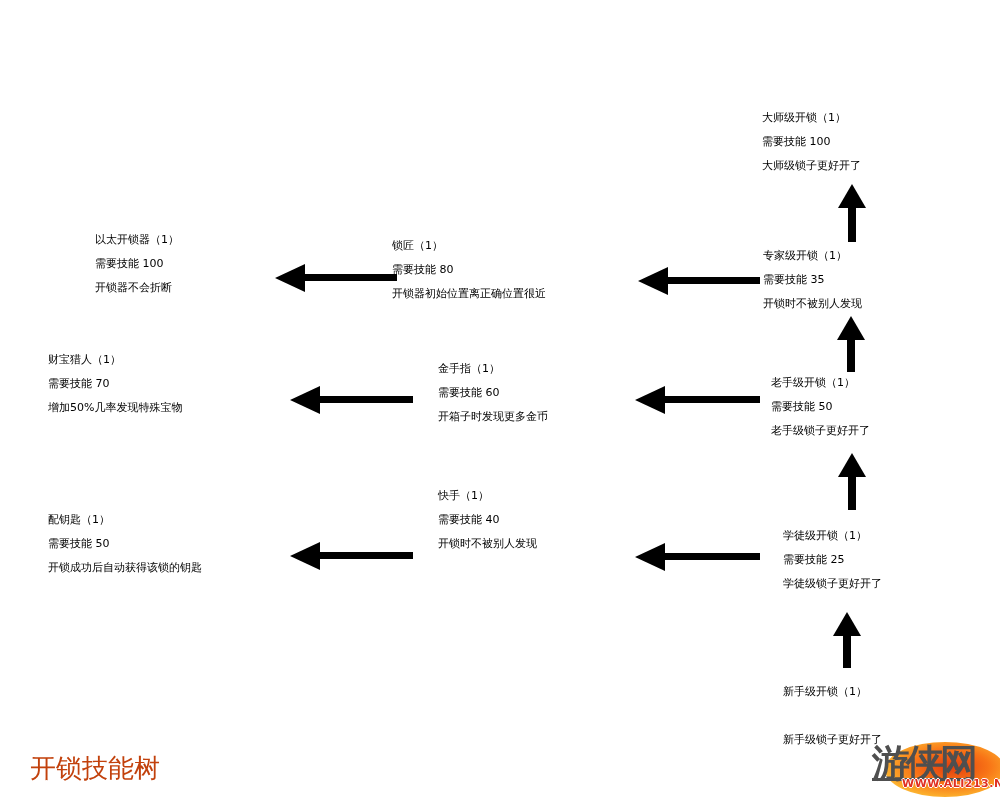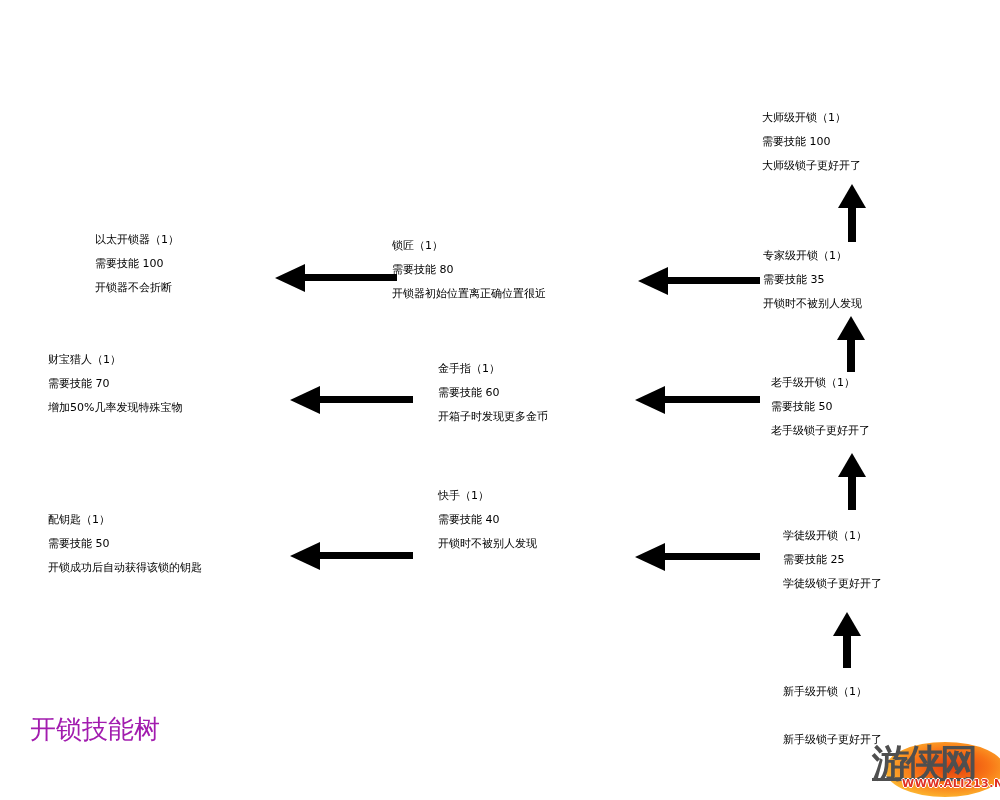--- a/index.html
+++ b/index.html
@@ -12,21 +12,21 @@
   
   .arrow-left{position:absolute;height:28px;}
   .arrow-left .head{position:absolute;left:0;top:0;width:0;height:0;
     border-top:14px solid transparent;border-bottom:14px solid transparent;border-right:30px solid #000;}
   .arrow-left .shaft{position:absolute;left:24px;right:0;top:10px;height:7px;background:#000;}
   
   .arrow-up{position:absolute;width:28px;}
   .arrow-up .head{position:absolute;top:0;left:0;width:0;height:0;
     border-left:14px solid transparent;border-right:14px solid transparent;border-bottom:24px solid #000;}
   .arrow-up .shaft{position:absolute;top:19px;bottom:0;left:10px;width:8px;background:#000;}
-  .tree-title{position:absolute;left:30px;top:712px;font-size:26px;color:#a21caf;}
+  .tree-title{position:absolute;left:30px;top:751px;font-size:26px;color:#c2410c;}
   
   .watermark{position:absolute;left:870px;top:733px;width:135px;height:67px;}
   .wm-ellipse{position:absolute;left:15px;top:9px;width:120px;height:55px;border-radius:50%;
     background:radial-gradient(ellipse at 55% 45%, #e23d0e 0%, #f87316 40%, #fcae2c 70%, #ffe98a 100%);}
   .wm-logo{position:absolute;left:2px;top:0px;font-size:38px;font-weight:bold;color:#4f4f4f;
     font-family:"DejaVu Serif","Liberation Serif",serif;letter-spacing:-4px;line-height:60px;text-decoration:underline;}
   .wm-url{position:absolute;left:32px;top:44px;font-size:11px;font-weight:bold;color:#e03022;
     letter-spacing:0.5px;
     text-shadow:-1px 0 #fff,1px 0 #fff,0 -1px #fff,0 1px #fff;}
 </style>

